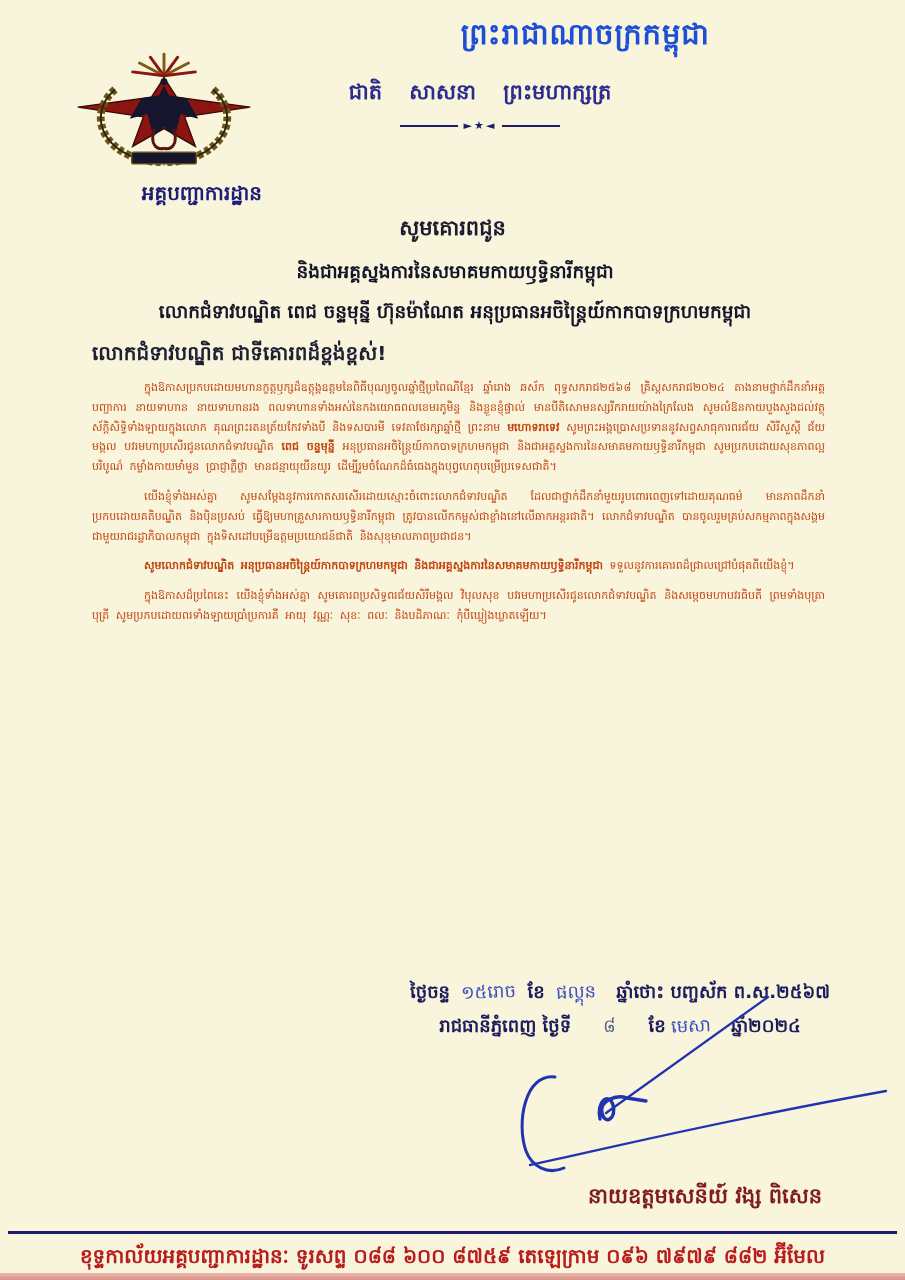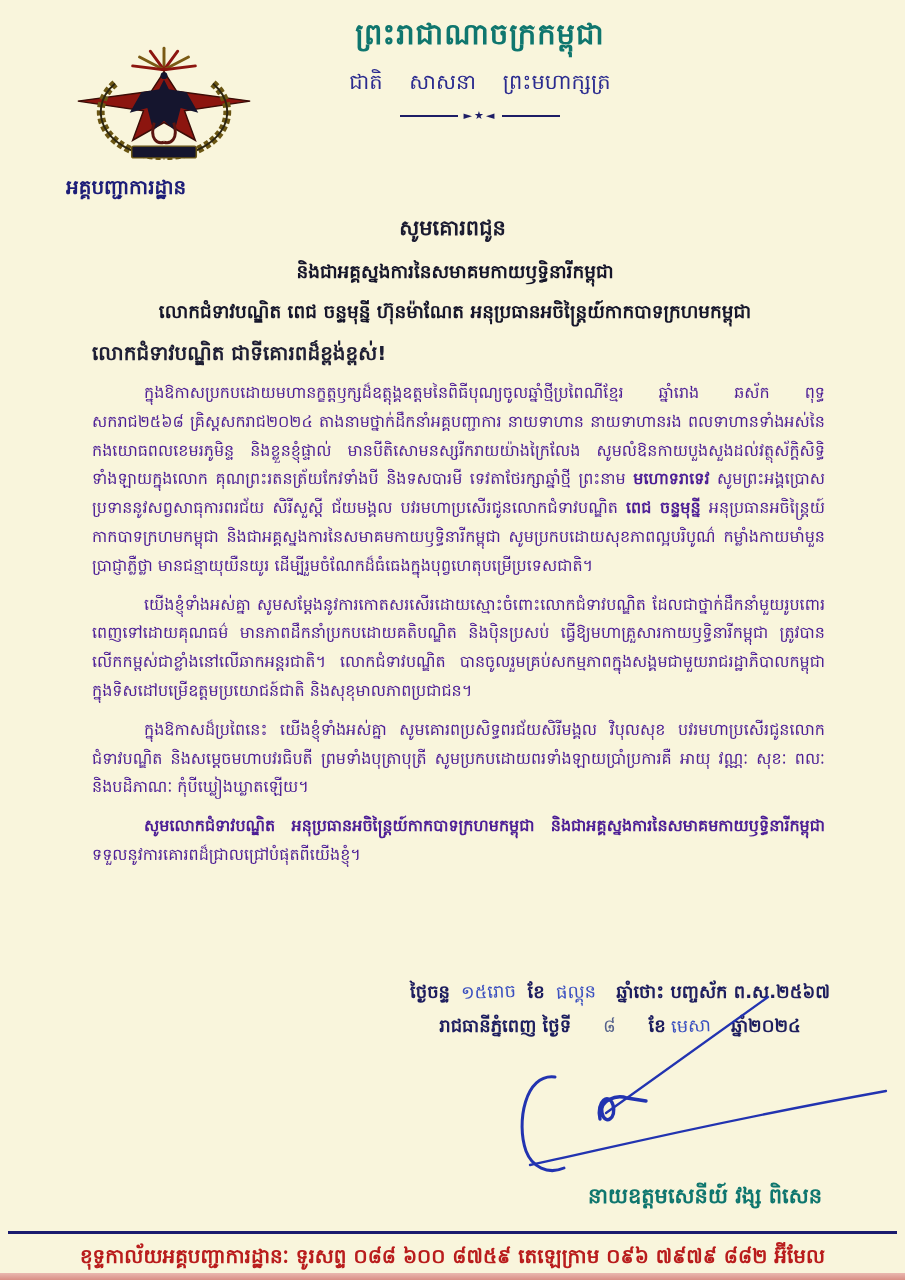--- a/index.html
+++ b/index.html
@@ -8,56 +8,56 @@
 
   .sheet {
     position:relative; width:905px; height:1280px; margin:0 auto;
     background:#f9f5dc;
     overflow:hidden;
     color:#222238;
   }
 
   
   .hdr { position:absolute; top:16px; left:250px; width:460px; text-align:center; }
-  .hdr-kingdom { font-size:29px; font-weight:800; color:#0f766e; letter-spacing:1px; }
-  .hdr-motto  { margin-top:10px; font-size:21px; font-weight:400; color:#2b2b8f; word-spacing:20px; }
+  .hdr-kingdom { font-size:29px; font-weight:800; color:#1d4ed8; letter-spacing:1px;text-align:right; }
+  .hdr-motto  { margin-top:20px; font-size:21px; font-weight:700; color:#2b2b8f; word-spacing:20px; }
   .divider { margin-top:10px; display:flex; align-items:center; justify-content:center; gap:6px; color:#1d1d66; }
   .divider .dline { width:58px; height:2px; background:#1d1d66; }
   .divider .dorn { font-size:11px; letter-spacing:2px; color:#1d1d66; }
 
   
-  .emblem-wrap { position:absolute; top:46px; left:66px; width:196px; text-align:left; }
+  .emblem-wrap { position:absolute; top:52px; left:66px; width:196px; text-align:right; }
   .emblem-wrap svg { display:block; margin:0 auto; }
   .emblem-caption { margin-top:8px; font-size:20px; font-weight:800; color:#1d1d78; }
 
   
   .salute { position:absolute; top:214px; left:0; width:100%; text-align:center;
             font-size:21px; font-weight:800; color:#1a1a30; }
   .recipient { position:absolute; top:252px; left:55px; width:800px; text-align:center;
                font-size:18.5px; font-weight:800; color:#15152a; line-height:2.15; }
 
   
   .content { position:absolute; top:340px; left:92px; width:733px; height:632px; overflow:hidden; }
   .greeting { font-size:20px; font-weight:600; color:#1e1e34; margin-bottom:9px; }
-  .para { font-size:16px; line-height:1.8; text-align:justify; text-indent:52px;
-          color:#4c1d95; margin-bottom:10px; }
+  .para { font-size:11px; line-height:1.8; text-align:justify; text-indent:52px;
+          color:#c2410c; margin-bottom:10px;font-family:Liberation Mono, monospace; }
   .para .b { font-weight:800; }
 
   
   .dateline { position:absolute; top:975px; left:340px; width:560px; text-align:center;
               font-size:18px; color:#1d1d5e; line-height:1.9; font-weight:600; }
   .hw { color:#3a4fc0; font-weight:400; display:inline-block; transform:rotate(-2deg); margin:0 5px; }
   .hw-day { color:#56628c; margin:0 26px; }
   .hw-month { margin-right:14px; }
 
   .sig-title { position:absolute; top:1042px; left:470px; width:290px; text-align:center;
                font-size:20px; font-weight:800; color:#15152a; }
   .sig-svg { position:absolute; top:995px; left:430px; pointer-events:none; }
   .sig-name { position:absolute; top:1182px; left:510px; width:390px; text-align:center;
-              font-size:21px; font-weight:800; color:#0f766e; }
+              font-size:21px; font-weight:800; color:#7f1d1d; }
 
   
   .footer-rule { position:absolute; top:1231px; left:8px; width:889px; height:3px; background:#1b1b6e; }
   .footer-text { position:absolute; top:1243px; left:0; width:100%; text-align:center;
                  font-size:20px; font-weight:600; color:#b91c1c; }
   .bottom-strip { position:absolute; bottom:0; left:0; width:100%; height:7px;
                   background:linear-gradient(#eab8b0,#d98f86); }
 </style>
 </head>
 <body>
@@ -107,22 +107,22 @@
   <div class="recipient">
     <div>និងជាអគ្គស្នងការនៃសមាគមកាយឫទ្ធិនារីកម្ពុជា</div>
     <div>លោកជំទាវបណ្ឌិត ពេជ ចន្ទមុន្នី ហ៊ុនម៉ាណែត អនុប្រធានអចិន្ត្រៃយ៍កាកបាទក្រហមកម្ពុជា</div>
   </div>
 
   <div class="content">
     <div class="greeting">លោកជំទាវបណ្ឌិត ជាទីគោរពដ៏ខ្ពង់ខ្ពស់!</div>
     <div>
         <p class="para"><span>ក្នុងឱកាសប្រកបដោយមហានក្ខត្តឫក្សដ៏ឧត្តុង្គឧត្តមនៃពិធីបុណ្យចូលឆ្នាំថ្មីប្រពៃណីខ្មែរ ឆ្នាំរោង ឆស័ក ពុទ្ធសករាជ២៥៦៨ គ្រិស្តសករាជ២០២៤ តាងនាមថ្នាក់ដឹកនាំអគ្គបញ្ជាការ នាយទាហាន នាយទាហានរង ពលទាហានទាំងអស់នៃកងយោធពលខេមរភូមិន្ទ និងខ្លួនខ្ញុំផ្ទាល់ មានបីតិសោមនស្សរីករាយយ៉ាងក្រៃលែង សូមលំឱនកាយបួងសួងដល់វត្ថុស័ក្តិសិទ្ធិទាំងឡាយក្នុងលោក គុណព្រះរតនត្រ័យកែវទាំងបី និងទសបារមី ទេវតាថែរក្សាឆ្នាំថ្មី ព្រះនាម </span><span class="b">មហោទរាទេវ</span><span> សូមព្រះអង្គប្រោសប្រទាននូវសព្វសាធុការពរជ័យ សិរីសួស្តី ជ័យមង្គល បវរមហាប្រសើរជូនលោកជំទាវបណ្ឌិត </span><span class="b">ពេជ ចន្ទមុន្នី</span><span> អនុប្រធានអចិន្ត្រៃយ៍កាកបាទក្រហមកម្ពុជា និងជាអគ្គស្នងការនៃសមាគមកាយឫទ្ធិនារីកម្ពុជា សូមប្រកបដោយសុខភាពល្អបរិបូណ៌ កម្លាំងកាយមាំមួន ប្រាជ្ញាភ្លឺថ្លា មានជន្មាយុយឺនយូរ ដើម្បីរួមចំណែកដ៏ធំធេងក្នុងបុព្វហេតុបម្រើប្រទេសជាតិ។</span></p>
         <p class="para"><span>យើងខ្ញុំទាំងអស់គ្នា សូមសម្តែងនូវការកោតសរសើរដោយស្មោះចំពោះលោកជំទាវបណ្ឌិត ដែលជាថ្នាក់ដឹកនាំមួយរូបពោរពេញទៅដោយគុណធម៌ មានភាពដឹកនាំប្រកបដោយគតិបណ្ឌិត និងប៉ិនប្រសប់ ធ្វើឱ្យមហាគ្រួសារកាយឫទ្ធិនារីកម្ពុជា ត្រូវបានលើកកម្ពស់ជាខ្លាំងនៅលើឆាកអន្តរជាតិ។ លោកជំទាវបណ្ឌិត បានចូលរួមគ្រប់សកម្មភាពក្នុងសង្គមជាមួយរាជរដ្ឋាភិបាលកម្ពុជា ក្នុងទិសដៅបម្រើឧត្តមប្រយោជន៍ជាតិ និងសុខុមាលភាពប្រជាជន។</span></p>
+        <p class="para"><span class="b">សូមលោកជំទាវបណ្ឌិត អនុប្រធានអចិន្ត្រៃយ៍កាកបាទក្រហមកម្ពុជា និងជាអគ្គស្នងការនៃសមាគមកាយឫទ្ធិនារីកម្ពុជា</span><span> ទទួលនូវការគោរពដ៏ជ្រាលជ្រៅបំផុតពីយើងខ្ញុំ។</span></p>
         <p class="para"><span>ក្នុងឱកាសដ៏ប្រពៃនេះ យើងខ្ញុំទាំងអស់គ្នា សូមគោរពប្រសិទ្ធពរជ័យសិរីមង្គល វិបុលសុខ បវរមហាប្រសើរជូនលោកជំទាវបណ្ឌិត និងសម្តេចមហាបវរធិបតី ព្រមទាំងបុត្រាបុត្រី សូមប្រកបដោយពរទាំងឡាយប្រាំប្រការគឺ អាយុ វណ្ណៈ សុខៈ ពលៈ និងបដិភាណៈ កុំបីឃ្លៀងឃ្លាតឡើយ។</span></p>
-        <p class="para"><span class="b">សូមលោកជំទាវបណ្ឌិត អនុប្រធានអចិន្ត្រៃយ៍កាកបាទក្រហមកម្ពុជា និងជាអគ្គស្នងការនៃសមាគមកាយឫទ្ធិនារីកម្ពុជា</span><span> ទទួលនូវការគោរពដ៏ជ្រាលជ្រៅបំផុតពីយើងខ្ញុំ។</span></p>
       </div>
   </div>
 
   <div class="dateline">
     <div>
       <span>ថ្ងៃចន្ទ</span>
       <span class="hw">១៥រោច</span>
       <span>ខែ</span>
       <span class="hw hw-month">ផល្គុន</span>
       <span>ឆ្នាំថោះ បញ្ចស័ក ព.ស.២៥៦៧</span>

